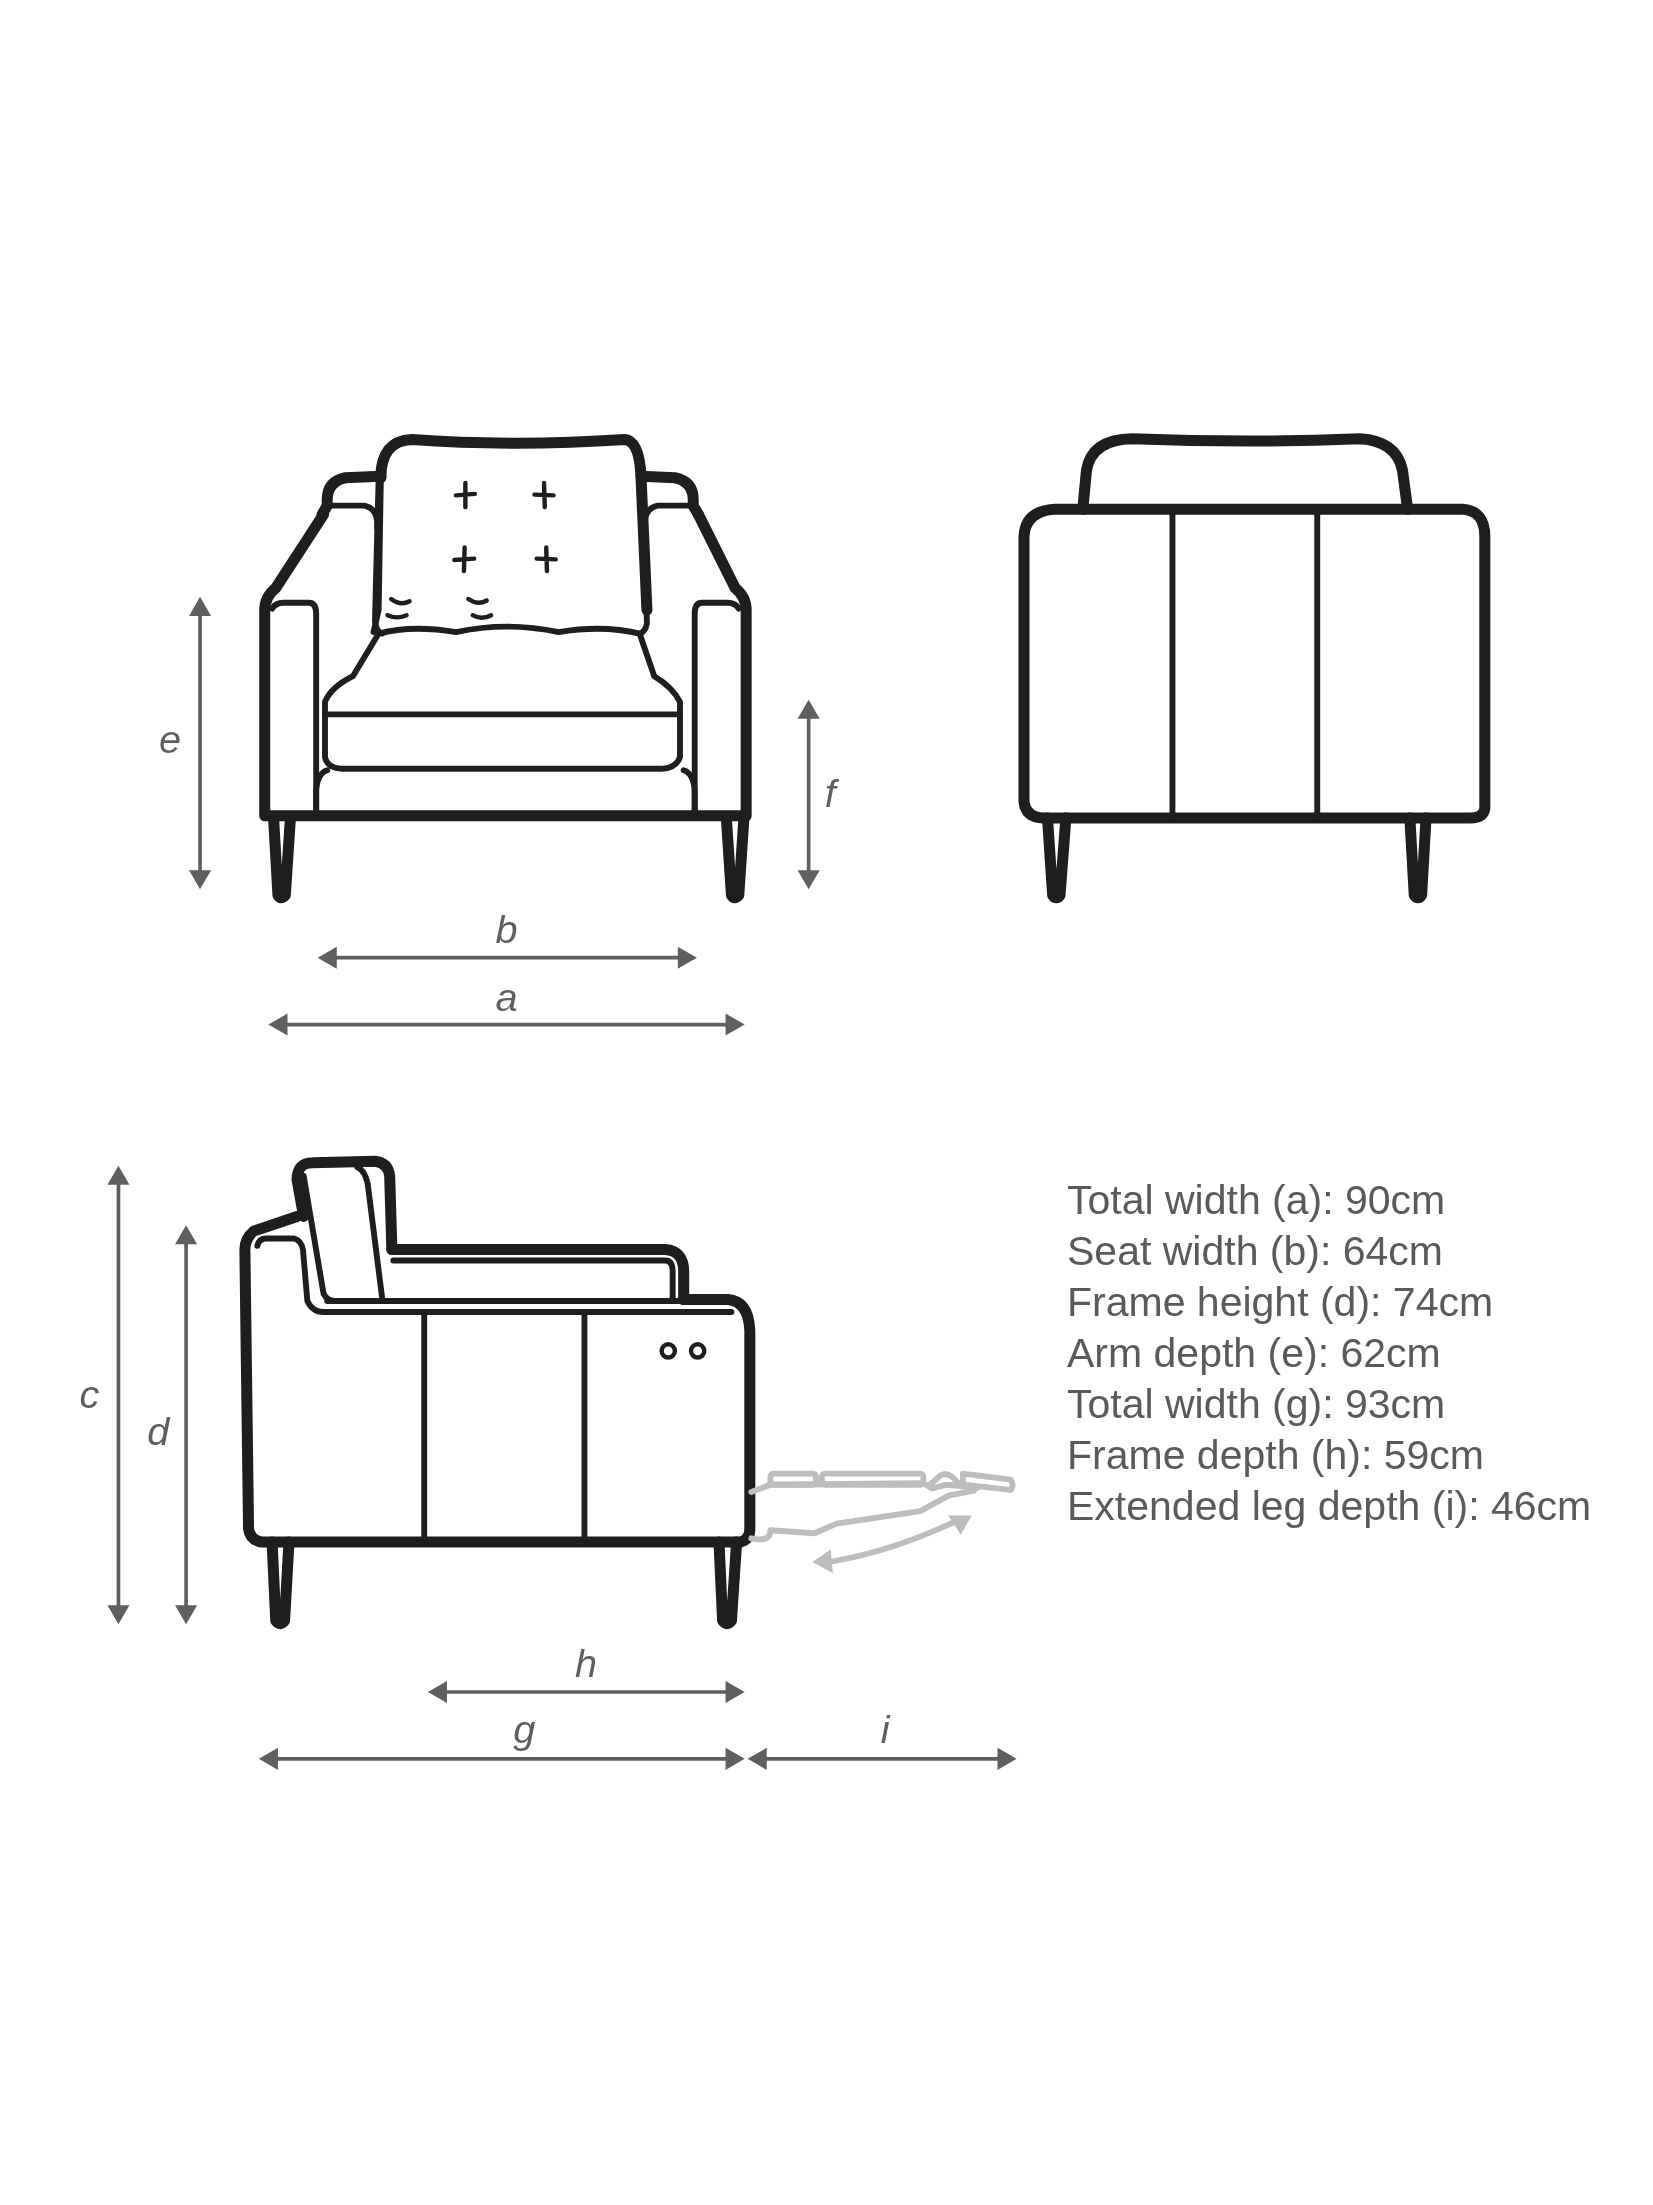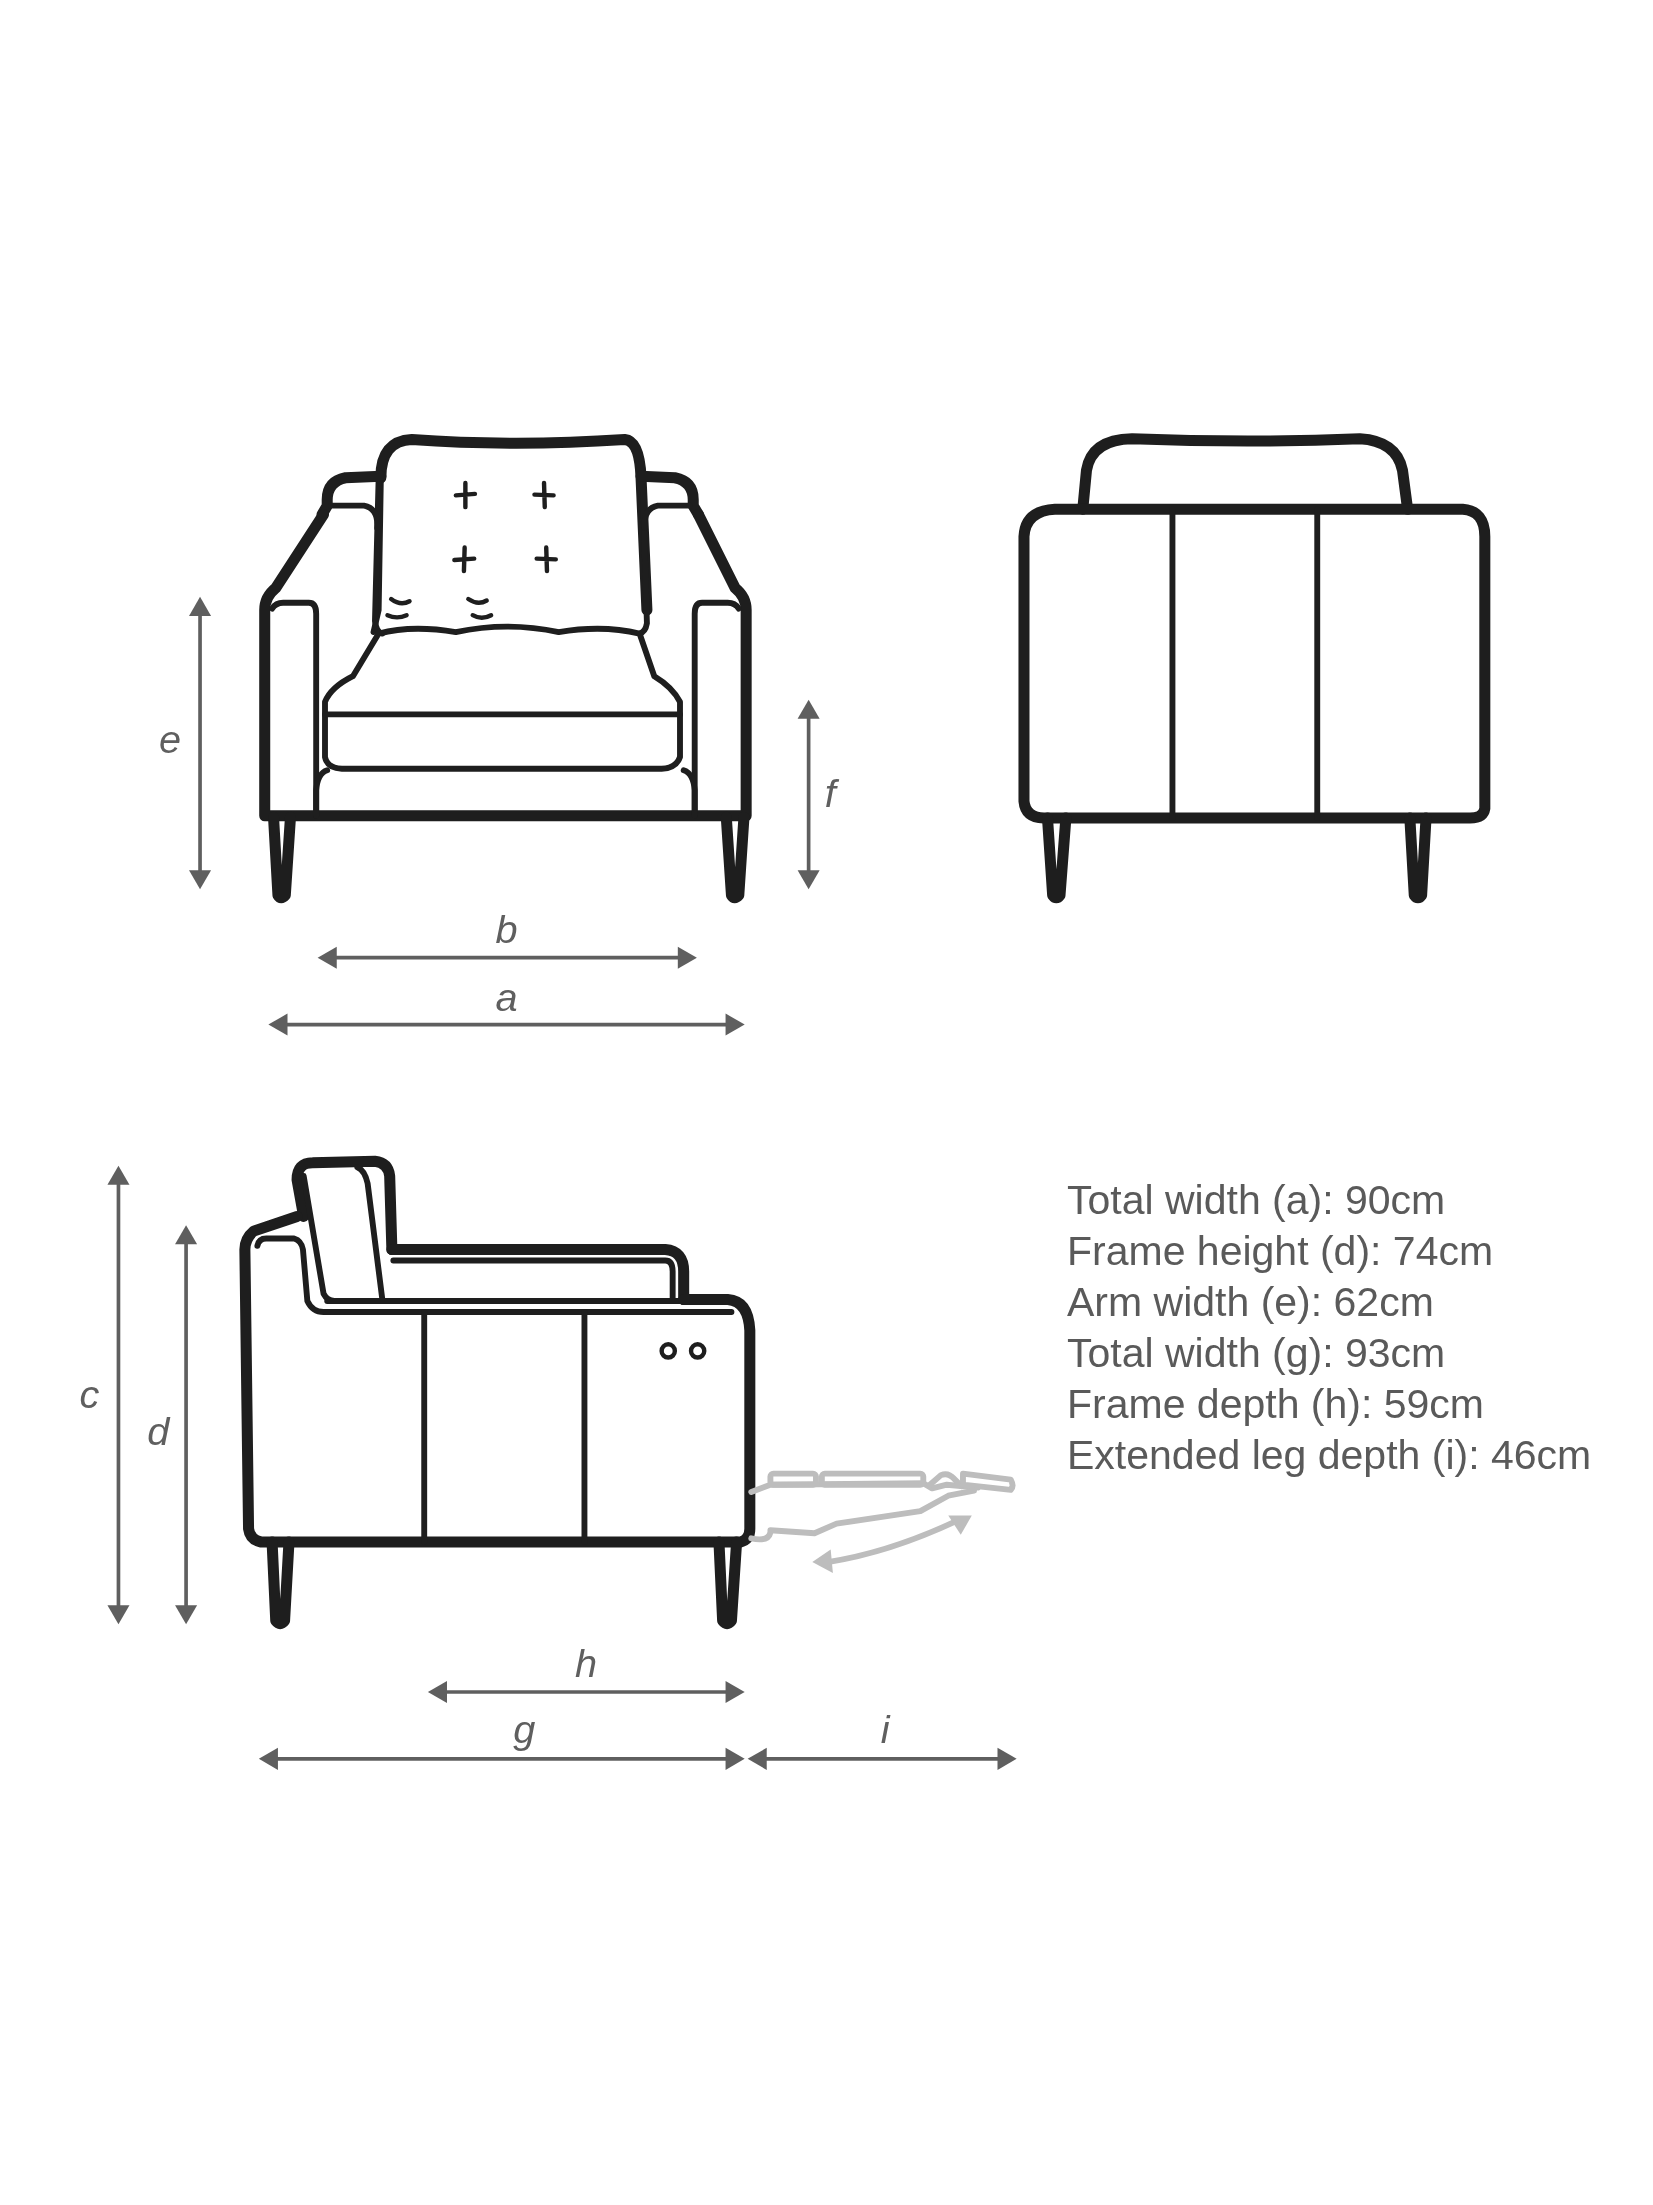--- a/index.html
+++ b/index.html
@@ -166,19 +166,20 @@
   <g>
     <line class="dim-line" x1="1035" y1="2393" x2="1365" y2="2393"></line>
     <path class="dim-head" d="M 1017 2393 L 1043 2378 L 1043 2408 Z"></path>
     <path class="dim-head" d="M 1383 2393 L 1357 2378 L 1357 2408 Z"></path>
     <text class="dim-label" x="1198" y="2372">i</text>
   </g>
 </svg>
 
 <ul class="spec-list">
   <li>Total width (a): 90cm</li>
+  <li>Seat width (b): 64cm</li>
   <li>Frame height (d): 74cm</li>
-  <li>Arm width (e): 62cm</li>
+  <li>Arm depth (e): 62cm</li>
   <li>Total width (g): 93cm</li>
   <li>Frame depth (h): 59cm</li>
   <li>Extended leg depth (i): 46cm</li>
 </ul>
 
 
 </body></html>

